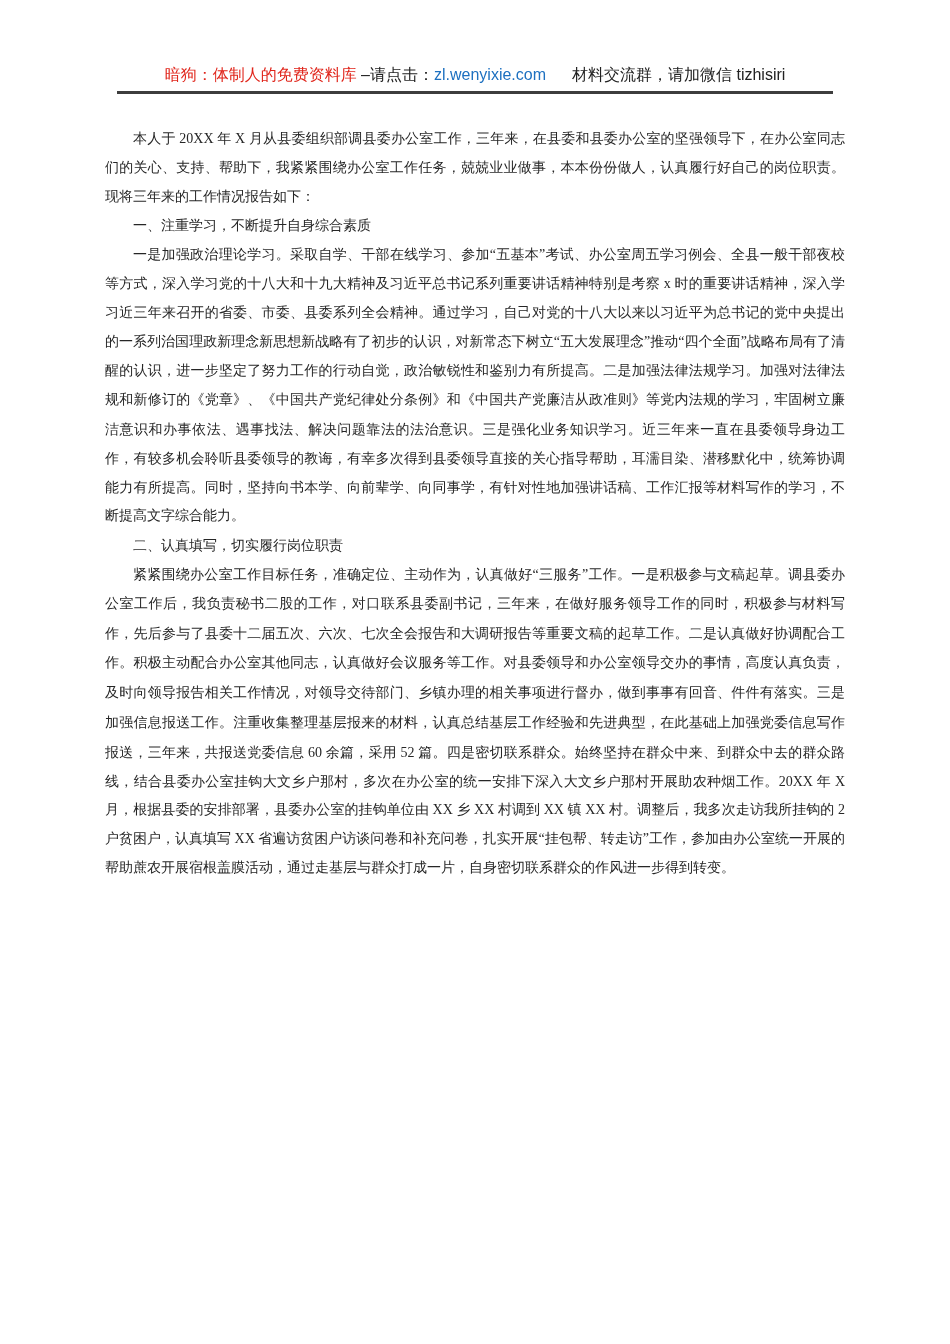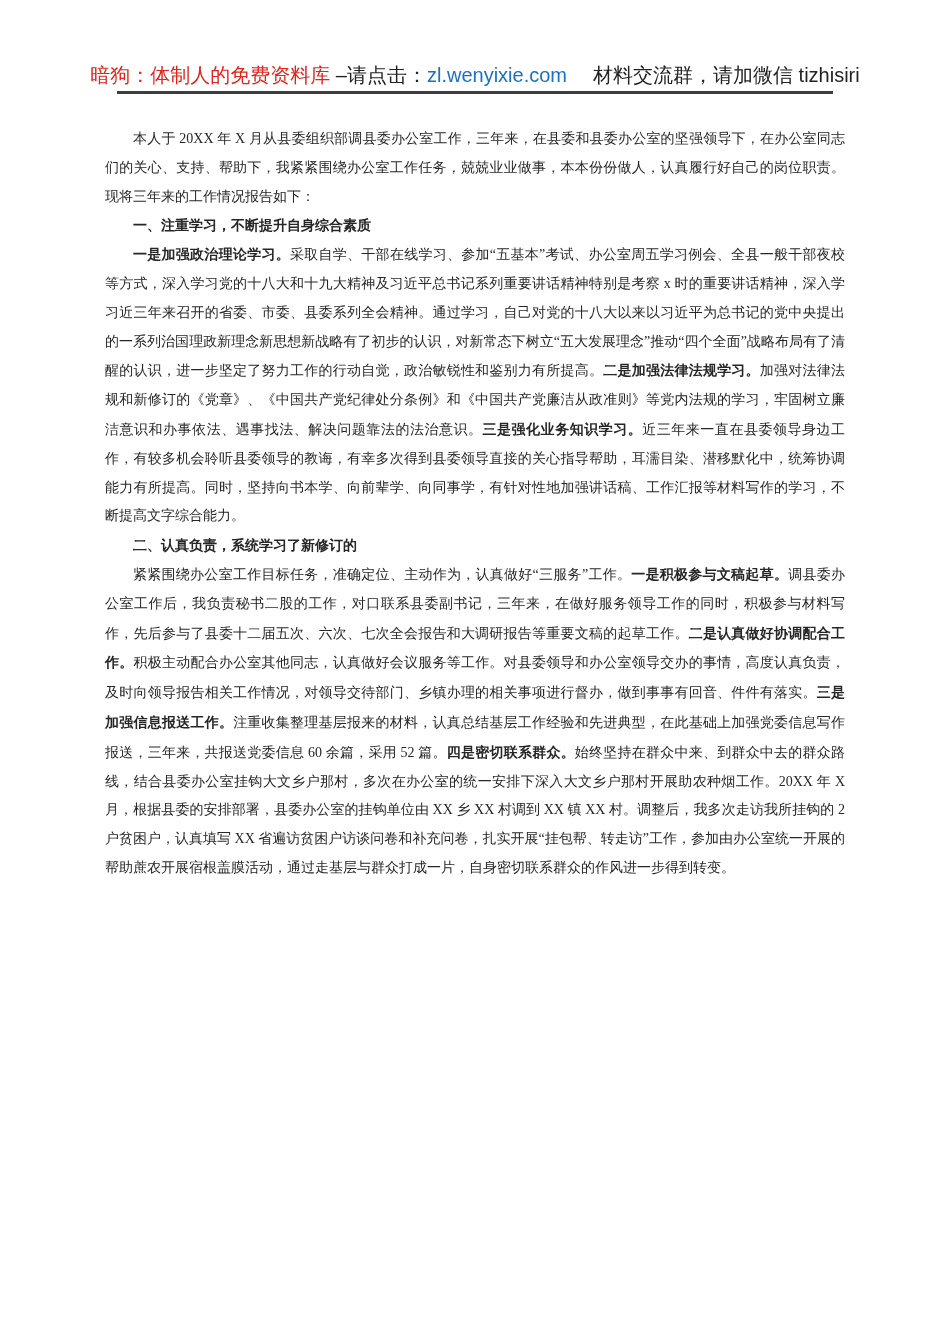--- a/index.html
+++ b/index.html
@@ -14,21 +14,21 @@
     background:#ffffff;
     font-family:"Liberation Serif","DejaVu Serif",serif;
     color:var(--ink);
     overflow:hidden;
   }
   .page{position:relative;width:950px;height:1344px;background:#ffffff;}
   .header-row{
     margin-top:60px;
     text-align:center;
     font-family:"Liberation Sans","DejaVu Sans",sans-serif;
-    font-size:20px;
+    font-size:16px;
     line-height:30px;
     white-space:nowrap;
   }
   .brand{color:var(--brand);}
   .hint{color:#222222;}
   .link{color:var(--link);text-decoration:none;cursor:pointer;}
   .gap{display:inline-block;width:26px;}
   .header-rule{
     width:716px;height:3px;
     margin:1px auto 0 auto;
@@ -46,37 +46,37 @@
   .para{
     margin:0;
     text-indent:2em;
     color:var(--ink);
   }
   .para.heading{
     font-weight:bold;
     font-family:"Liberation Sans","DejaVu Sans",sans-serif;
   }
   .seg.bold{
-    font-weight:bold;
+    font-weight:normal;
     font-family:"Liberation Sans","DejaVu Sans",sans-serif;
   }
 </style>
 </head>
 <body>
 
 <div class="page">
 
   <div class="header-row">
     <span class="brand">暗狗：体制人的免费资料库</span><span class="hint"> –请点击：</span><a class="link">zl.wenyixie.com</a><span class="gap"></span><span class="hint">材料交流群，请加微信 tizhisiri</span>
   </div>
 
   <div class="header-rule"></div>
 
   <div class="doc">
 
   <p class="para"><span class="seg">本人于 20XX 年 X 月从县委组织部调县委办公室工作，三年来，在县委和县委办公室的坚强领导下，在办公室同志们的关心、支持、帮助下，我紧紧围绕办公室工作任务，兢兢业业做事，本本份份做人，认真履行好自己的岗位职责。现将三年来的工作情况报告如下：</span></p>
       <p class="para heading"><span class="seg bold">一、注重学习，不断提升自身综合素质</span></p>
       <p class="para"><span class="seg bold">一是加强政治理论学习。</span><span class="seg">采取自学、干部在线学习、参加“五基本”考试、办公室周五学习例会、全县一般干部夜校等方式，深入学习党的十八大和十九大精神及习近平总书记系列重要讲话精神特别是考察 x 时的重要讲话精神，深入学习近三年来召开的省委、市委、县委系列全会精神。通过学习，自己对党的十八大以来以习近平为总书记的党中央提出的一系列治国理政新理念新思想新战略有了初步的认识，对新常态下树立“五大发展理念”推动“四个全面”战略布局有了清醒的认识，进一步坚定了努力工作的行动自觉，政治敏锐性和鉴别力有所提高。</span><span class="seg bold">二是加强法律法规学习。</span><span class="seg">加强对法律法规和新修订的《党章》、《中国共产党纪律处分条例》和《中国共产党廉洁从政准则》等党内法规的学习，牢固树立廉洁意识和办事依法、遇事找法、解决问题靠法的法治意识。</span><span class="seg bold">三是强化业务知识学习。</span><span class="seg">近三年来一直在县委领导身边工作，有较多机会聆听县委领导的教诲，有幸多次得到县委领导直接的关心指导帮助，耳濡目染、潜移默化中，统筹协调能力有所提高。同时，坚持向书本学、向前辈学、向同事学，有针对性地加强讲话稿、工作汇报等材料写作的学习，不断提高文字综合能力。</span></p>
-      <p class="para heading"><span class="seg bold">二、认真负责，系统学习了新修订的</span></p>
+      <p class="para heading"><span class="seg bold">二、认真填写，切实履行岗位职责</span></p>
       <p class="para"><span class="seg">紧紧围绕办公室工作目标任务，准确定位、主动作为，认真做好“三服务”工作。</span><span class="seg bold">一是积极参与文稿起草。</span><span class="seg">调县委办公室工作后，我负责秘书二股的工作，对口联系县委副书记，三年来，在做好服务领导工作的同时，积极参与材料写作，先后参与了县委十二届五次、六次、七次全会报告和大调研报告等重要文稿的起草工作。</span><span class="seg bold">二是认真做好协调配合工作。</span><span class="seg">积极主动配合办公室其他同志，认真做好会议服务等工作。对县委领导和办公室领导交办的事情，高度认真负责，及时向领导报告相关工作情况，对领导交待部门、乡镇办理的相关事项进行督办，做到事事有回音、件件有落实。</span><span class="seg bold">三是加强信息报送工作。</span><span class="seg">注重收集整理基层报来的材料，认真总结基层工作经验和先进典型，在此基础上加强党委信息写作报送，三年来，共报送党委信息 60 余篇，采用 52 篇。</span><span class="seg bold">四是密切联系群众。</span><span class="seg">始终坚持在群众中来、到群众中去的群众路线，结合县委办公室挂钩大文乡户那村，多次在办公室的统一安排下深入大文乡户那村开展助农种烟工作。20XX 年 X 月，根据县委的安排部署，县委办公室的挂钩单位由 XX 乡 XX 村调到 XX 镇 XX 村。调整后，我多次走访我所挂钩的 2 户贫困户，认真填写 XX 省遍访贫困户访谈问卷和补充问卷，扎实开展“挂包帮、转走访”工作，参加由办公室统一开展的帮助蔗农开展宿根盖膜活动，通过走基层与群众打成一片，自身密切联系群众的作风进一步得到转变。</span></p>
     </div>
 
 </div>
 
 </body></html>

